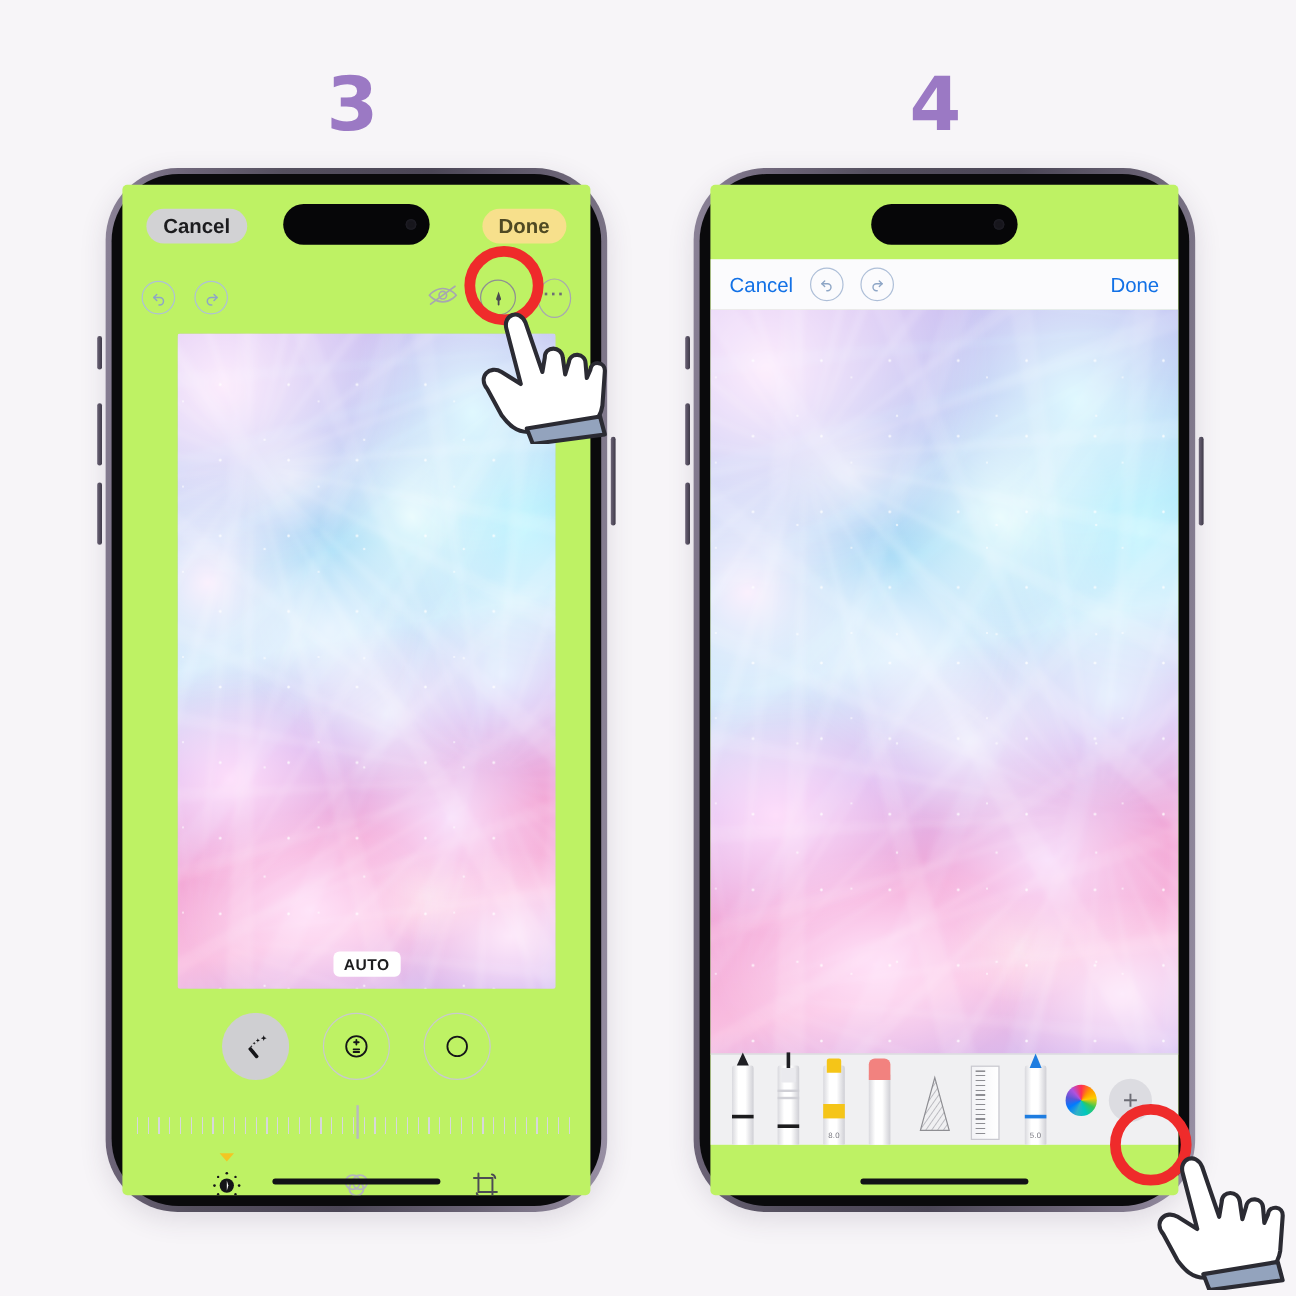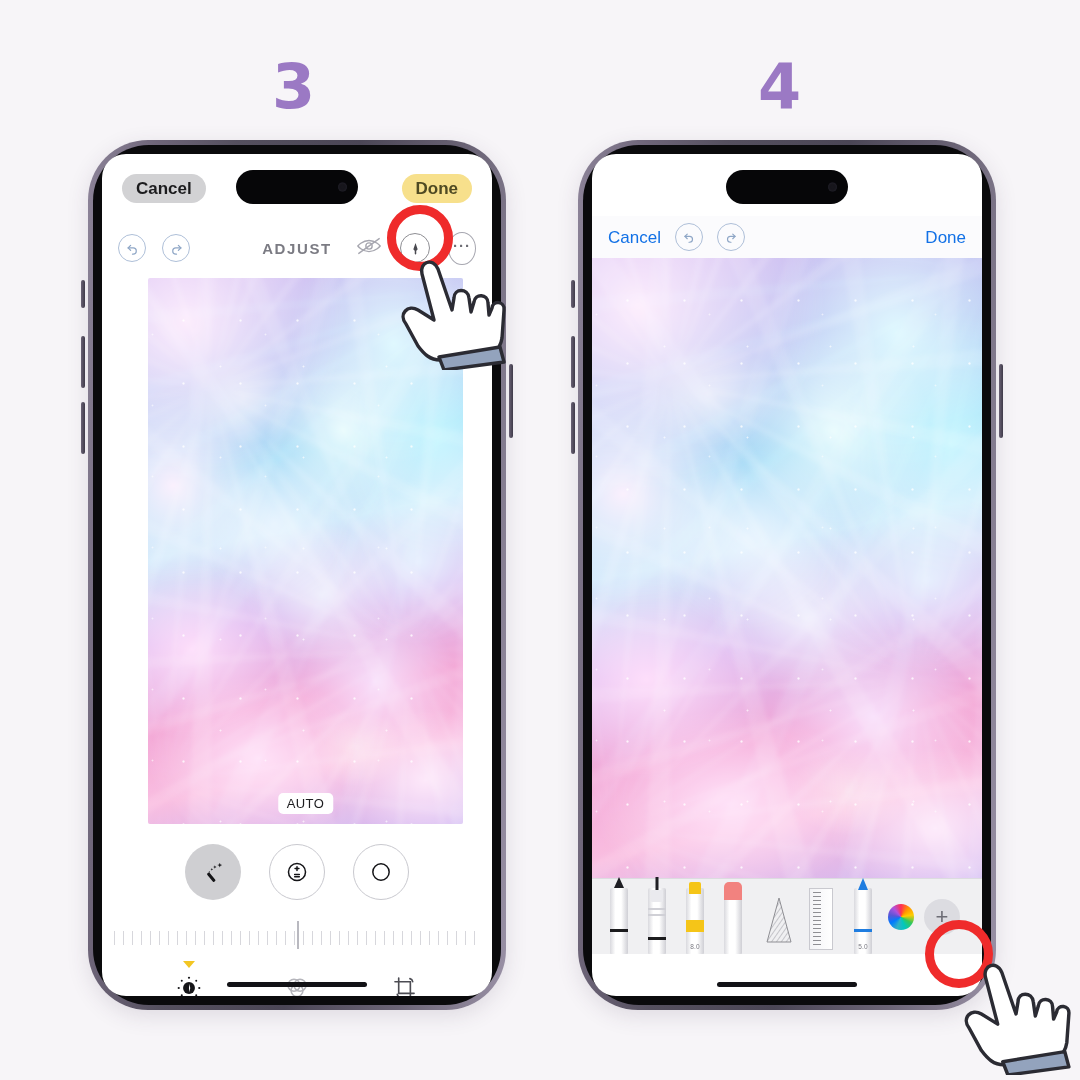--- a/index.html
+++ b/index.html
@@ -38,22 +38,22 @@
     position:relative;
     width:100%;height:100%;
     border-radius:56px;
     background:#0a0a0c;
     padding:9px;
     box-sizing:border-box;
   }
   .screen{
     position:relative;
     width:100%;height:100%;
-    border-radius:24px;
-    background:#ffffff;
+    border-radius:4px;
+    background:#bef264;
     overflow:hidden;
   }
   
   .btn-side{position:absolute;background:linear-gradient(90deg,#6a6275,#3f3a49);border-radius:2px;}
   .btn-left{left:-7px;width:4px;}
   .btn-right{right:-7px;width:4px;}
 
   #phone1{left:88px;top:140px;width:408px;height:860px;}
   #phone2{left:578px;top:140px;width:408px;height:860px;}
 
@@ -157,21 +157,21 @@
 
   .p1-photo{
     position:absolute;left:46px;top:124px;width:315px;height:546px;
     border-radius:2px;
   }
   .auto-badge{
     position:absolute;left:50%;transform:translateX(-50%);
     bottom:10px;
     background:#fff;border-radius:5px;
     padding:3px 9px;
-    font-size:13px;font-weight:400;color:#1c1c1e;
+    font-size:13px;font-weight:700;color:#1c1c1e;
     letter-spacing:.4px;
     z-index:5;
   }
 
   .p1-modes{
     position:absolute;left:0;right:0;top:690px;
     display:flex;justify-content:center;align-items:center;gap:28px;
   }
   .mode-circle{
     width:54px;height:54px;border-radius:50%;
@@ -299,21 +299,20 @@
                 <path d="M5 11h8a5 5 0 0 1 0 10h-1"></path>
               </svg>
           </div>
           <div class="circ-ico tinted">
             <svg width="15" height="15" viewBox="0 0 24 24" fill="none" stroke="currentColor" stroke-width="2" stroke-linecap="round" stroke-linejoin="round">
                 <path d="M15 7l4 4-4 4"></path>
                 <path d="M19 11h-8a5 5 0 0 0 0 10h1"></path>
               </svg>
           </div>
 
-          <div id="p1-adjust-label">ADJUST</div>
 
           <div class="toolrow-right">
             <div style="color:#a7a7b0;">
               <svg width="26" height="20" viewBox="0 0 28 20" fill="none" stroke="currentColor" stroke-width="1.5" stroke-linecap="round">
                   <path d="M2 10s4.5-6 12-6 12 6 12 6-4.5 6-12 6S2 10 2 10z"></path>
                   <circle cx="14" cy="10" r="3.4"></circle>
                   <path d="M3 18L25 2"></path>
                 </svg>
             </div>
             <div class="circ-ico" style="border-color:#8e8e93;color:#4a4a50;width:28px;height:28px;">

